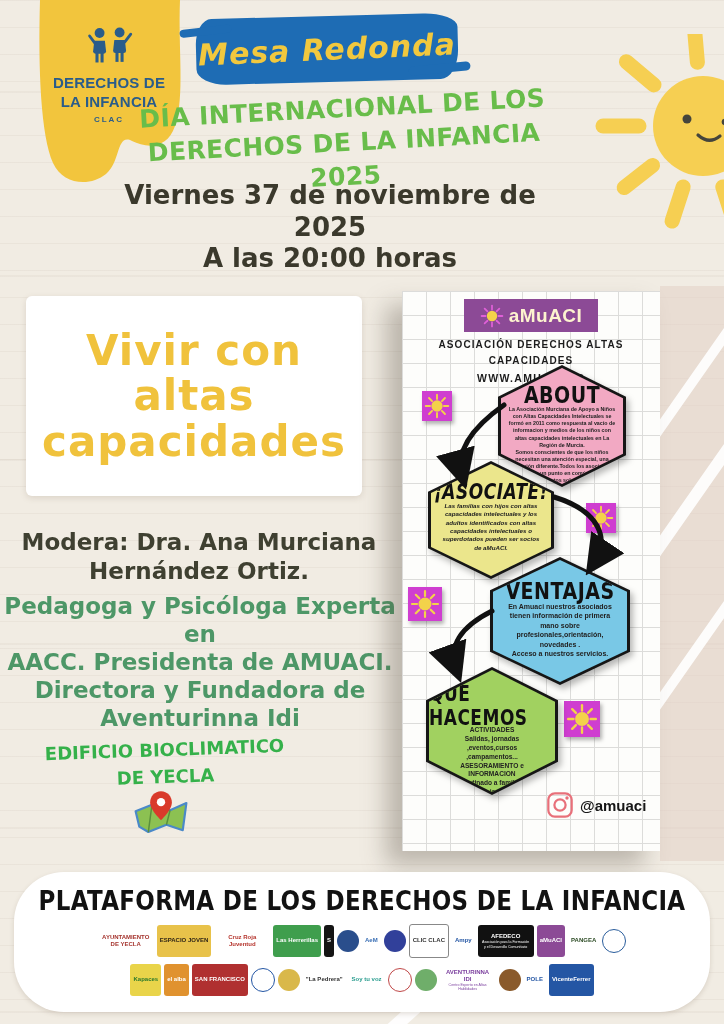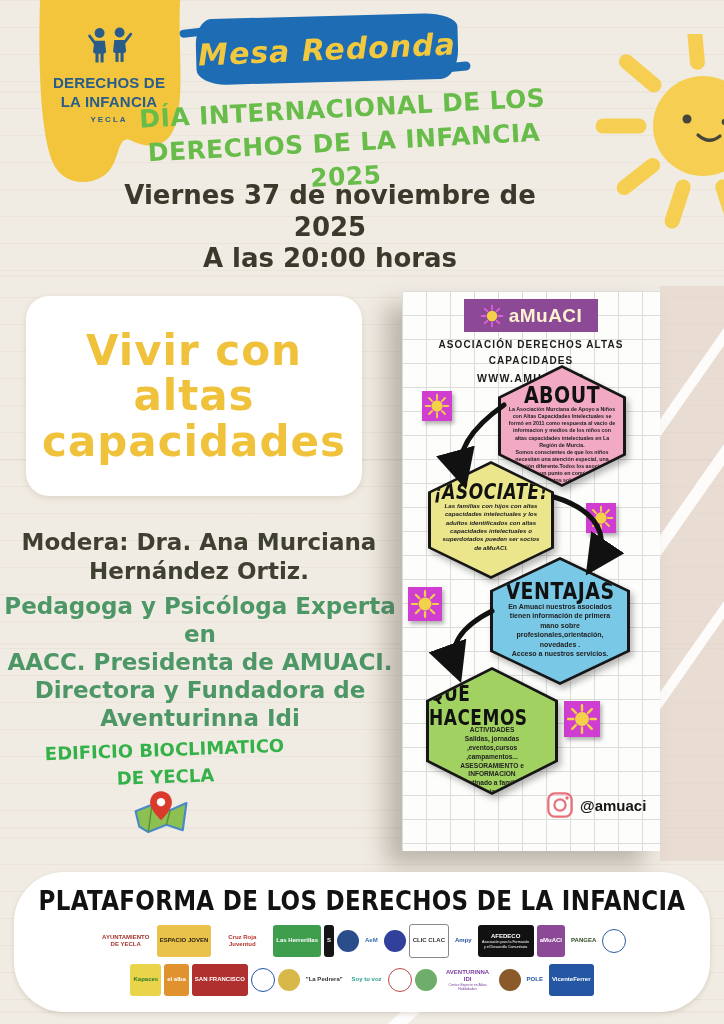--- a/index.html
+++ b/index.html
@@ -39,21 +39,21 @@
   .main-title{position:absolute;left:140px;top:92px;width:408px;text-align:center;transform:rotate(-3deg);
     color:#68bd4a;font-family:"DejaVu Sans",sans-serif;font-weight:bold;font-size:25px;line-height:1.35;letter-spacing:0.4px;}
   
   .date-block{position:absolute;left:90px;top:180px;width:480px;text-align:center;color:#3b392c;
     font-family:"DejaVu Sans",sans-serif;font-weight:bold;font-size:26px;line-height:1.22;}
 
   
   .sun{position:absolute;left:588px;top:34px;width:210px;height:240px;}
 
   
-  .topic-card{position:absolute;left:26px;top:296px;width:336px;height:200px;background:#ffffff;border-radius:23px;
+  .topic-card{position:absolute;left:26px;top:296px;width:336px;height:200px;background:#ffffff;border-radius:6px;
     box-shadow:0 2px 6px rgba(120,100,80,0.18);display:flex;align-items:center;justify-content:center;}
   .topic-title{color:#f0c23c;font-family:"DejaVu Sans",sans-serif;font-weight:bold;font-size:42px;line-height:1.08;text-align:center;letter-spacing:1px;}
 
   .moderator{position:absolute;left:16px;top:528px;width:366px;text-align:center;color:#3f4031;
     font-family:"DejaVu Sans",sans-serif;font-weight:bold;font-size:23px;line-height:1.25;}
   .moderator-bio{position:absolute;left:4px;top:592px;width:392px;text-align:center;color:#4d9767;
     font-family:"DejaVu Sans",sans-serif;font-weight:bold;font-size:23px;line-height:1.22;}
 
   .venue{position:absolute;left:36px;top:736px;width:258px;text-align:center;color:#35b14a;
     font-family:"DejaVu Sans",sans-serif;font-weight:bold;font-size:18px;line-height:1.5;transform:rotate(-2deg);}
@@ -143,21 +143,21 @@
           <line x1="10" y1="14.5" x2="5.5" y2="8.5" stroke-width="2.4" stroke-linecap="round"></line>
           <circle cx="31" cy="5.5" r="4.2" stroke="none"></circle>
           <path d="M26.5,12 h9 l1,9 q0,2 -2,2 h-7 q-2,0 -2,-2 z" stroke="none"></path>
           <rect x="27.5" y="22.5" width="2.6" height="8" stroke="none"></rect>
           <rect x="31.8" y="22.5" width="2.6" height="8" stroke="none"></rect>
           <line x1="35.5" y1="13.5" x2="40.5" y2="7" stroke-width="2.4" stroke-linecap="round"></line>
         </g>
       </svg>
       <div class="org-name preline">DERECHOS DE
 LA INFANCIA</div>
-      <div class="org-sub">YECLA</div>
+      <div class="org-sub">CLAC</div>
     </div>
   </div>
 
   <div class="banner">
     <span class="banner-label">Mesa Redonda</span>
   </div>
 
   <div class="main-title preline">DÍA INTERNACIONAL DE LOS
 DERECHOS DE LA INFANCIA 2025</div>
   <div class="date-block">

